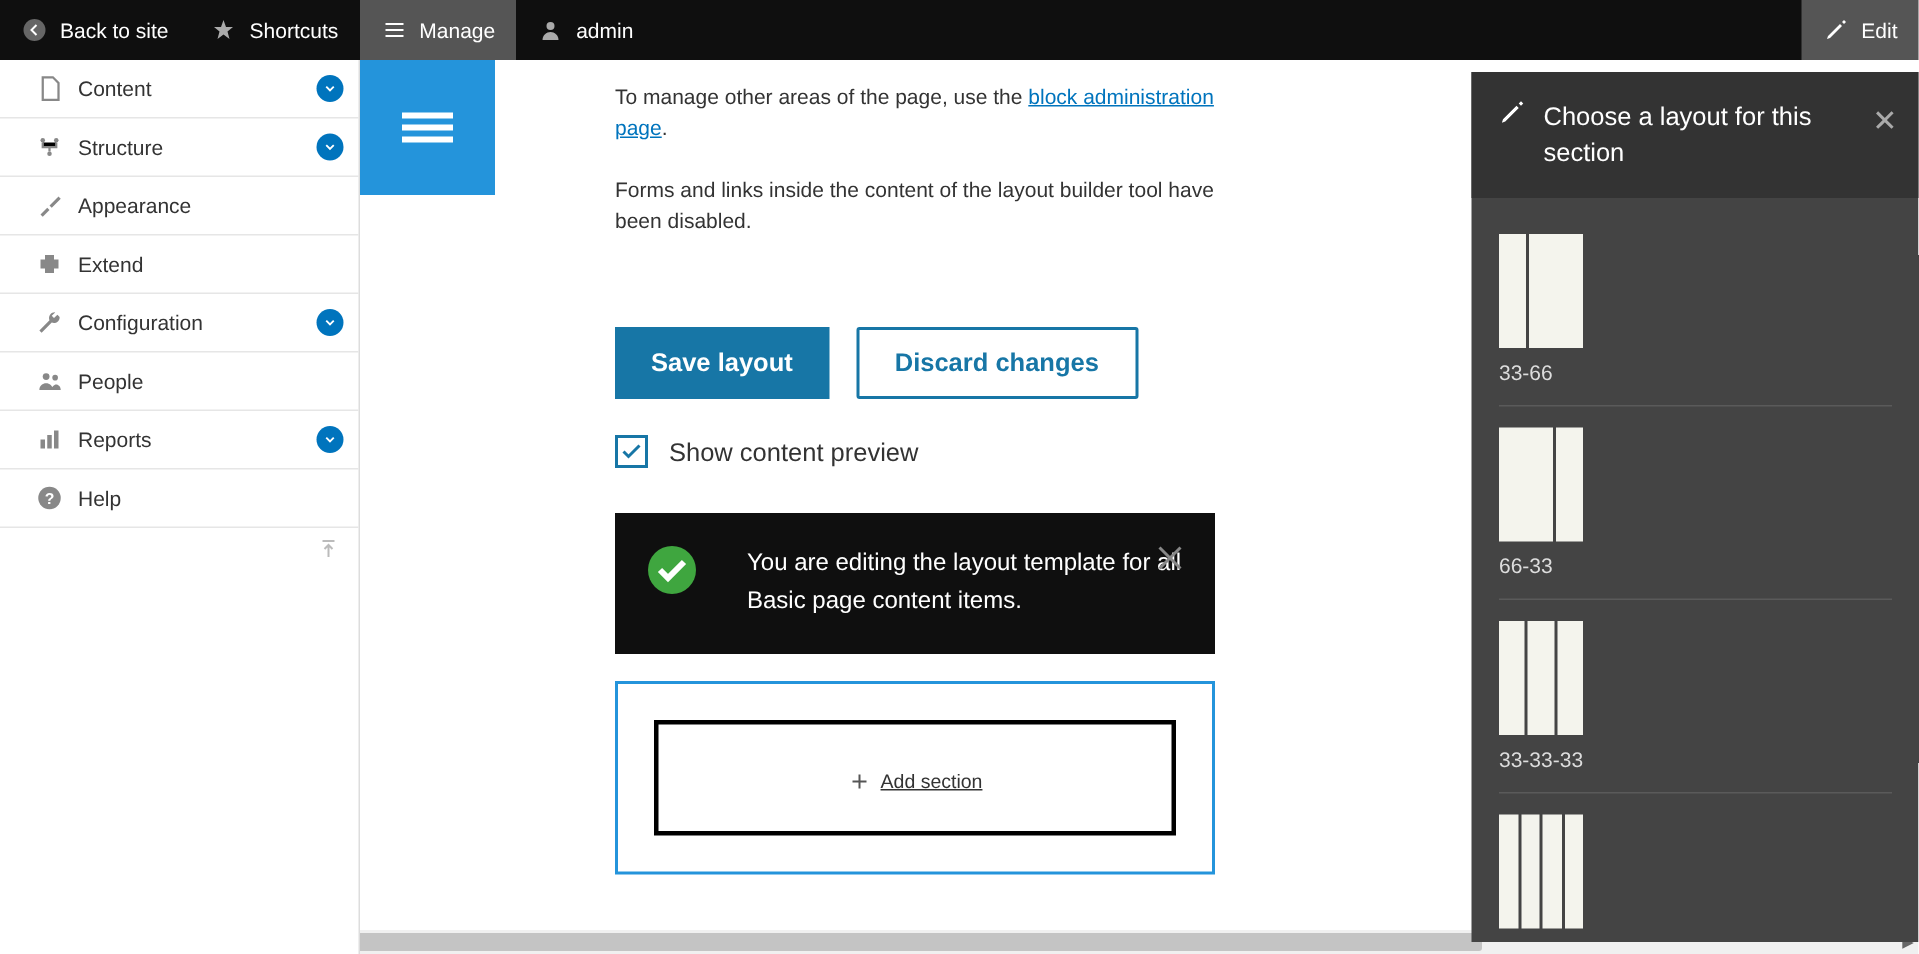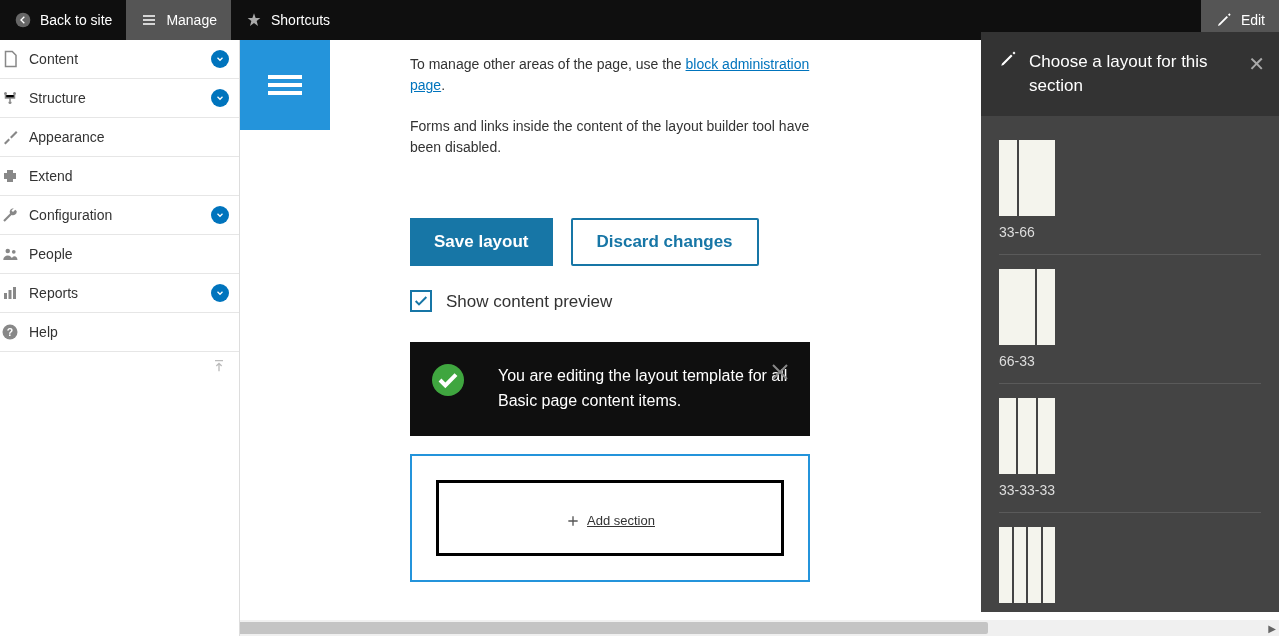--- a/index.html
+++ b/index.html
@@ -9,21 +9,21 @@
 .toolbar { background: #0f0f0f; height: 40px; display: flex; align-items: center; justify-content: space-between; color: #fff; font-size: 14px; }
 .toolbar-left { display: flex; align-items: center; height: 100%; }
 .toolbar-item { display: flex; align-items: center; padding: 0 14px; height: 100%; cursor: pointer; gap: 8px; }
 .toolbar-item.active { background: #555; }
 .toolbar-item.edit { background: #555; }
 .toolbar-right { display: flex; align-items: center; height: 100%; }
 .tb-icon { width: 18px; height: 18px; display: inline-flex; align-items: center; justify-content: center; }
 
 
 .admin-sidebar { position: absolute; top: 40px; left: 0; width: 240px; background: #fff; border-right: 1px solid #ddd; height: 596px; z-index: 5; }
-.admin-item { display: flex; align-items: center; padding: 10px 1px; border-bottom: 1px solid #e6e6e6; cursor: pointer; font-size: 14px; color: #333; gap: 10px; position: relative; }
+.admin-item { display: flex; align-items: center; padding: 10px 24px; border-bottom: 1px solid #e6e6e6; cursor: pointer; font-size: 14px; color: #333; gap: 10px; position: relative; }
 .admin-chevron { position: absolute; right: 10px; width: 18px; height: 18px; background: #0074bd; border-radius: 50%; display: flex; align-items: center; justify-content: center; }
 .admin-chevron svg { width: 10px; height: 10px; }
 .admin-icon { width: 18px; height: 18px; color: #777; }
 .admin-collapse { text-align: right; padding: 6px 12px; color: #aaa; }
 
 
 .main { position: absolute; top: 40px; left: 240px; right: 0; height: 580px; overflow: auto; background: #fff; }
 
 
 .blue-burger { position: absolute; top: 40px; left: 240px; width: 90px; height: 90px; background: #2494db; display: flex; align-items: center; justify-content: center; z-index: 3; cursor: pointer; }
@@ -45,21 +45,21 @@
 .status-msg { background: #0f0f0f; color: #fff; padding: 22px; display: flex; gap: 34px; position: relative; align-items: flex-start; }
 .status-icon { width: 32px; height: 32px; flex-shrink: 0; }
 .status-text { font-size: 16px; line-height: 1.55; flex: 1; }
 .status-close { position: absolute; right: 18px; top: 18px; cursor: pointer; width: 24px; height: 24px; }
 
 .section-border { border: 2px solid #2494db; margin-top: 18px; padding: 24px; }
 .section-inner { border: 3px solid #000; padding: 30px 20px 20px; text-align: center; }
 .add-section { color: #333; font-size: 13px; text-decoration: underline; cursor: pointer; display: inline-flex; align-items: center; gap: 6px; }
 
 
-.right-panel { position: absolute; top: 32px; right: 0; width: 298px; height: 580px; background: #444; color: #fff; z-index: 4; display: flex; flex-direction: column; }
+.right-panel { position: absolute; top: 48px; right: 0; width: 298px; height: 580px; background: #444; color: #fff; z-index: 4; display: flex; flex-direction: column; }
 .rp-header { background: #333; padding: 18px 18px; display: flex; align-items: flex-start; gap: 12px; position: relative; }
 .rp-title { font-size: 17px; line-height: 1.4; flex: 1; }
 .rp-close { position: absolute; right: 14px; top: 20px; cursor: pointer; color: #aaa; font-size: 20px; }
 .rp-body { flex: 1; overflow-y: scroll; padding: 10px 18px; }
 .rp-body::-webkit-scrollbar { width: 14px; }
 .rp-body::-webkit-scrollbar-track { background: #555; }
 .rp-body::-webkit-scrollbar-thumb { background: #888; }
 .layout-opt { padding: 14px 0; border-bottom: 1px solid #5a5a5a; cursor: pointer; }
 .layout-icon { display: flex; gap: 2px; height: 76px; width: 56px; margin-bottom: 8px; }
 .layout-col { background: #f4f4ed; }
@@ -78,35 +78,44 @@
   <div class="toolbar-left">
     <div class="toolbar-item">
       <span class="tb-icon">
         <svg viewBox="0 0 24 24" width="16" height="16">
             <circle cx="12" cy="12" r="11" fill="#666"></circle>
             <path d="M14 7l-5 5 5 5" stroke="#fff" stroke-width="2" fill="none"></path>
           </svg>
       </span>
       <span>Back to site</span>
     </div>
+    <div class="toolbar-item">
+      <span class="tb-icon">
+        <svg viewBox="0 0 24 24" width="16" height="16">
+            <path d="M12 2l2.5 7h7l-5.5 4.5 2 7.5-6-4.5-6 4.5 2-7.5L2.5 9h7z" fill="#aaa"></path>
+          </svg>
+      </span>
+      <span>Shortcuts</span>
+    </div>
     <div class="toolbar-item active">
       <span class="tb-icon">
         <svg viewBox="0 0 24 24" width="16" height="16">
             <path d="M3 6h18M3 12h18M3 18h18" stroke="#fff" stroke-width="2"></path>
           </svg>
       </span>
       <span>Manage</span>
     </div>
     <div class="toolbar-item">
       <span class="tb-icon">
         <svg viewBox="0 0 24 24" width="16" height="16">
-            <path d="M12 2l2.5 7h7l-5.5 4.5 2 7.5-6-4.5-6 4.5 2-7.5L2.5 9h7z" fill="#aaa"></path>
-          </svg>
-      </span>
-      <span>Shortcuts</span>
+            <circle cx="12" cy="8" r="4" fill="#aaa"></circle>
+            <path d="M4 22c0-5 4-8 8-8s8 3 8 8" fill="#aaa"></path>
+          </svg>
+      </span>
+      <span>admin</span>
     </div>
   </div>
   <div class="toolbar-right">
     <div class="toolbar-item edit">
       <span class="tb-icon">
         <svg viewBox="0 0 24 24" width="16" height="16">
             <path d="M3 21l3-1 12-12-2-2L4 18l-1 3zM18 4l2 2 2-2-2-2-2 2z" fill="#fff"></path>
           </svg>
       </span>
       <span>Edit</span>

